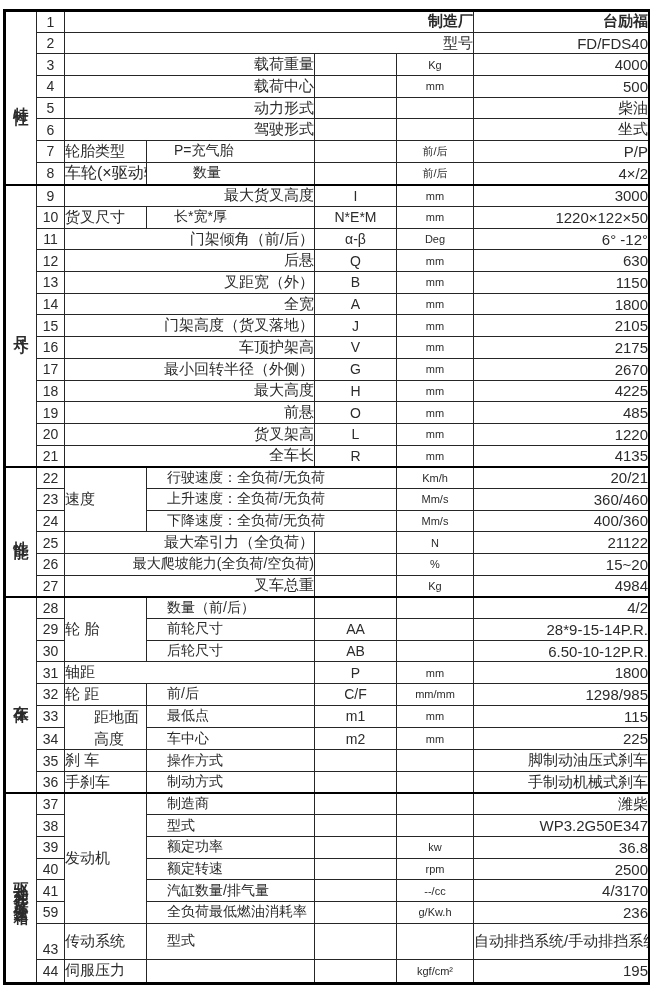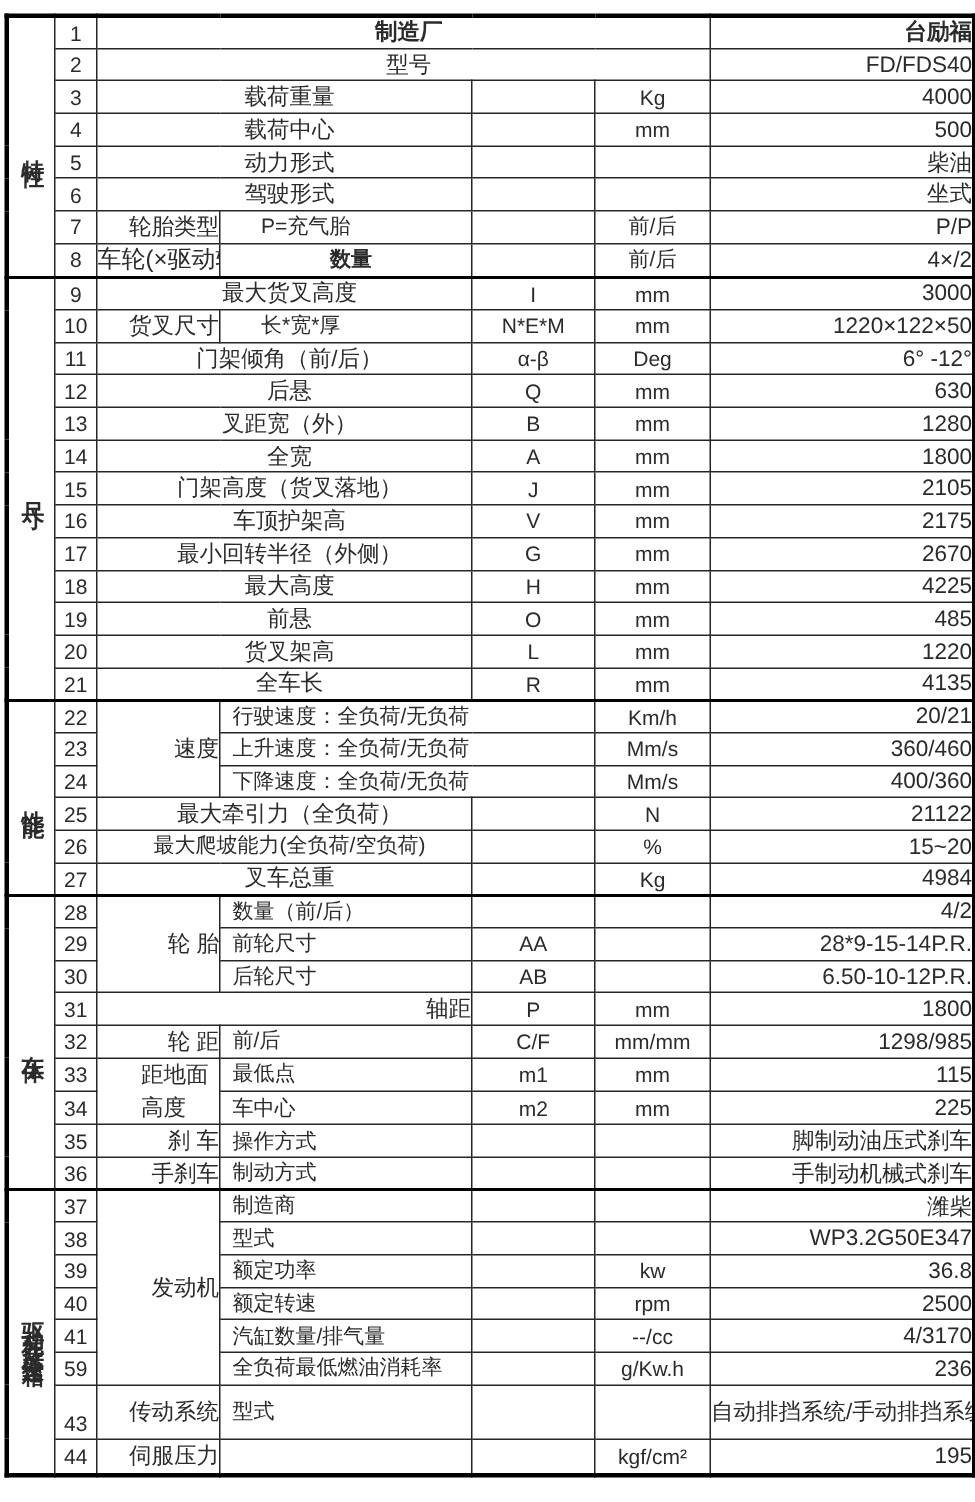--- a/index.html
+++ b/index.html
@@ -35,31 +35,31 @@
   td.cat span{
     display:inline-block;
     writing-mode:vertical-lr;
     text-orientation:upright;
     letter-spacing:4px;
     font-size:15px;
     line-height:30px;
   }
   td.num{text-align:center;font-size:14px;}
   tr.tall td.num{vertical-align:bottom;padding-bottom:2px;}
-  td.item{text-align:center;padding-left:7px;}
-  td.item.c{text-align:right;padding-left:0;margin-top:35px;}
+  td.item{text-align:right;padding-left:7px;}
+  td.item.c{text-align:left;padding-left:0;margin-top:35px;}
   td.item.grp2{
     text-align:left;padding-left:29px;
     white-space:pre-line;line-height:21.7px;
   }
-  td.sub{text-align:left;padding-left:8px;font-size:14px;}
+  td.sub{text-align:left;padding-left:20px;font-size:14px;}
   td.sub.pad26{padding-left:27px;margin-left:20px;}
-  td.sub.pad46{padding-left:73px;font-weight:bold;}
+  td.sub.pad46{padding-left:46px;}
   td.sym{text-align:center;font-size:14px;}
-  td.unit{text-align:center;font-size:14px;}
+  td.unit{text-align:center;font-size:11px;}
   td.val{text-align:right;font-size:15px;}
   .b{font-weight:bold;}
   .small11{font-size:16px;}
   .small12{font-size:12px;margin-left:11px;}
   .small13{font-size:13px;}
   .small14{font-size:14px;}
 </style>
 </head>
 <body>
 
@@ -160,21 +160,21 @@
           <td class="item" colspan="2">后悬</td>
           <td class="sym">Q</td>
           <td class="unit">mm</td>
           <td class="val">630</td>
         </tr>
         <tr>
           <td class="num">13</td>
           <td class="item" colspan="2">叉距宽（外）</td>
           <td class="sym">B</td>
           <td class="unit">mm</td>
-          <td class="val">1280</td>
+          <td class="val">1150</td>
         </tr>
         <tr>
           <td class="num">14</td>
           <td class="item" colspan="2">全宽</td>
           <td class="sym">A</td>
           <td class="unit">mm</td>
           <td class="val">1800</td>
         </tr>
         <tr>
           <td class="num">15</td>

